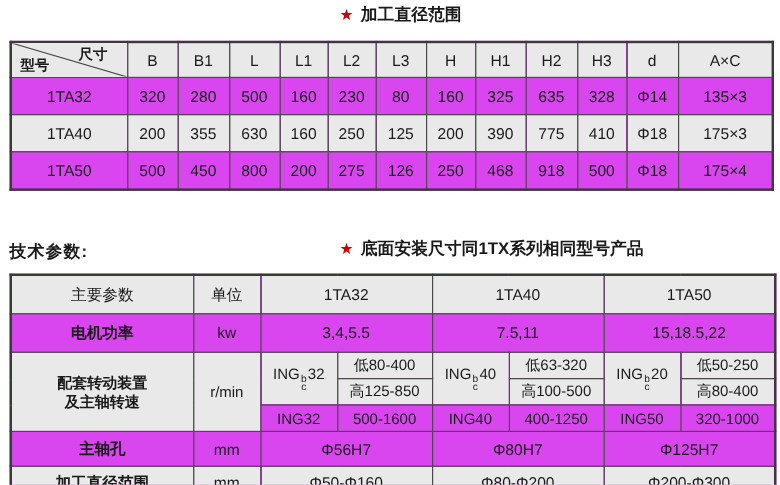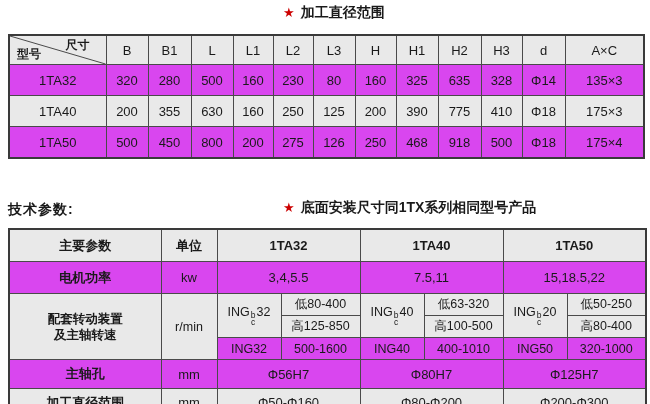--- a/index.html
+++ b/index.html
@@ -21,21 +21,21 @@
   
   .dim-table{width:635px;margin-top:7px;}
   .dim-table tr.head td,.dim-table tr.head th{height:28px;}
   .dim-table tr.data td{height:30px;}
   .diag{position:relative;padding:0;}
   .diag svg{position:absolute;left:0;top:0;width:100%;height:100%;display:block;}
   .diag .corner-top{position:absolute;top:1px;right:16px;font-size:12px;font-weight:bold;}
   .diag .corner-bottom{position:absolute;bottom:1px;left:7px;font-size:12px;font-weight:bold;}
   
   .tech-table{width:637px;margin-top:6px;}
-  .tech-table tr.head th{height:31px;font-weight:bold;}
+  .tech-table tr.head th{height:31px;font-weight:normal;}
   .tech-table tr.motor td{height:31px;}
   .tech-table tr.sub td{height:21px;font-size:12.5px;}
   .tech-table tr.spindle td{height:28px;}
   .tech-table tr.diam td{height:27px;}
   .label-cell{font-weight:bold;font-size:13px;line-height:16px;}
   .bc{display:inline-flex;flex-direction:column;align-items:center;
       font-size:8.5px;line-height:7px;vertical-align:-2px;margin:0 1px;}
   .hdr2{margin-top:39px;}
 </style>
 </head>
@@ -188,21 +188,21 @@
     </tr>
     <tr class="sub">
       <td class="gray">高125-850</td>
       <td class="gray">高100-500</td>
       <td class="gray">高80-400</td>
     </tr>
     <tr class="sub">
       <td>ING32</td>
       <td>500-1600</td>
       <td>ING40</td>
-      <td>400-1010</td>
+      <td>400-1250</td>
       <td>ING50</td>
       <td>320-1000</td>
     </tr>
     <tr class="spindle">
       <td class="label-cell">主轴孔</td>
       <td>mm</td>
       <td colspan="2">Φ56H7</td>
       <td colspan="2">Φ80H7</td>
       <td colspan="2">Φ125H7</td>
     </tr>

